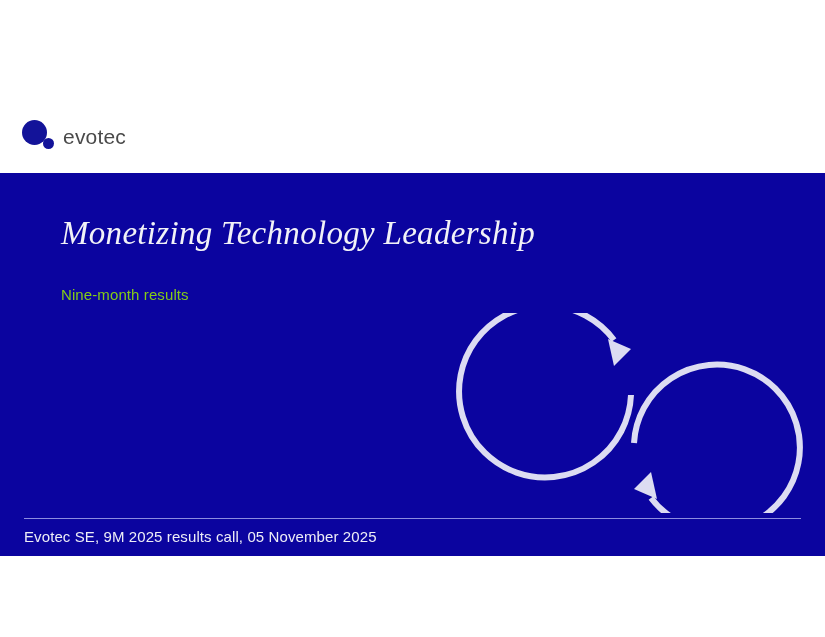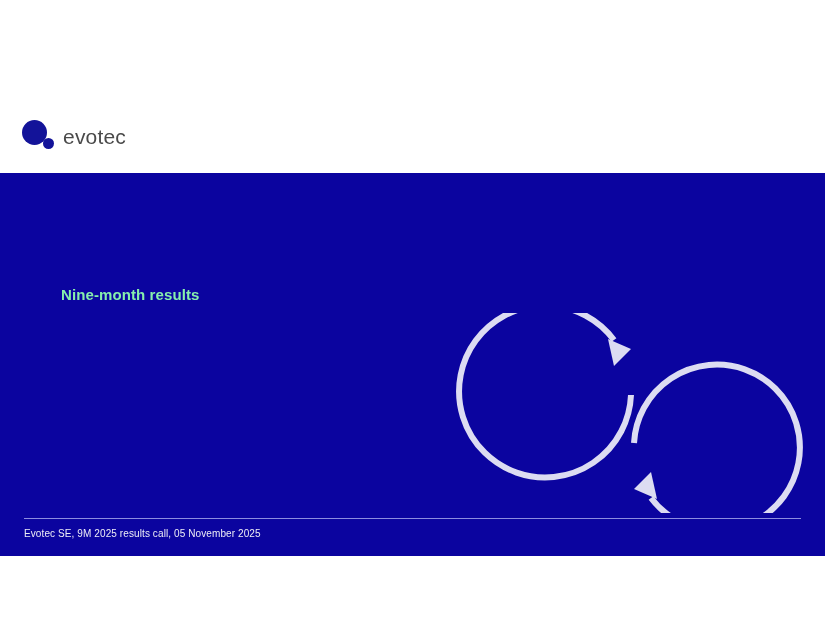--- a/index.html
+++ b/index.html
@@ -96,22 +96,22 @@
     letter-spacing: 0.3px;
     white-space: nowrap;
   }
 
   #slide-subtitle {
     position: absolute;
     left: 61px;
     top: 113px;
     font-family: "Liberation Sans", sans-serif;
     font-size: 15px;
-    font-weight: 700;
-    color: #86efac;
+    font-weight: 400;
+    color: #84cc16;
     letter-spacing: 0.1px;
     white-space: nowrap;
   }
 
   
   #cycle-diagram {
     position: absolute;
     left: 445px;
     top: 140px;
     width: 375px;
@@ -128,21 +128,21 @@
     top: 345px;
     width: 777px;
     height: 1px;
     background: #8d8de0;
   }
   #footer-left-text {
     position: absolute;
     left: 24px;
     top: 355px;
     font-family: "Liberation Sans", sans-serif;
-    font-size: 10px;
+    font-size: 15px;
     font-weight: 400;
     color: #ededf6;
     letter-spacing: 0.1px;
     white-space: nowrap;
   }
   #footer-hashtag {
     position: absolute;
     right: 24px;
     top: 358px;
     font-family: "Liberation Sans", sans-serif;
@@ -172,20 +172,21 @@
       <div id="logo-mark">
         <div id="logo-circle-large"></div>
         <div id="logo-circle-small"></div>
       </div>
       <div id="logo-wordmark">evotec</div>
     </div>
   </div>
 
   <div id="slide-panel">
 
+    <div id="slide-title">Monetizing Technology Leadership</div>
     <div id="slide-subtitle">Nine-month results</div>
 
     <div id="cycle-diagram">
       <svg width="375" height="200" viewBox="0 0 375 200" xmlns="http://www.w3.org/2000/svg">
 
         <path d="M 169 27
                  A 86 86 0 1 0 186 82" fill="none" stroke="#dcdcf2" stroke-width="6" stroke-linecap="butt"></path>
 
         <polygon points="163,26 186,36 169,53" fill="#dcdcf2"></polygon>
 

